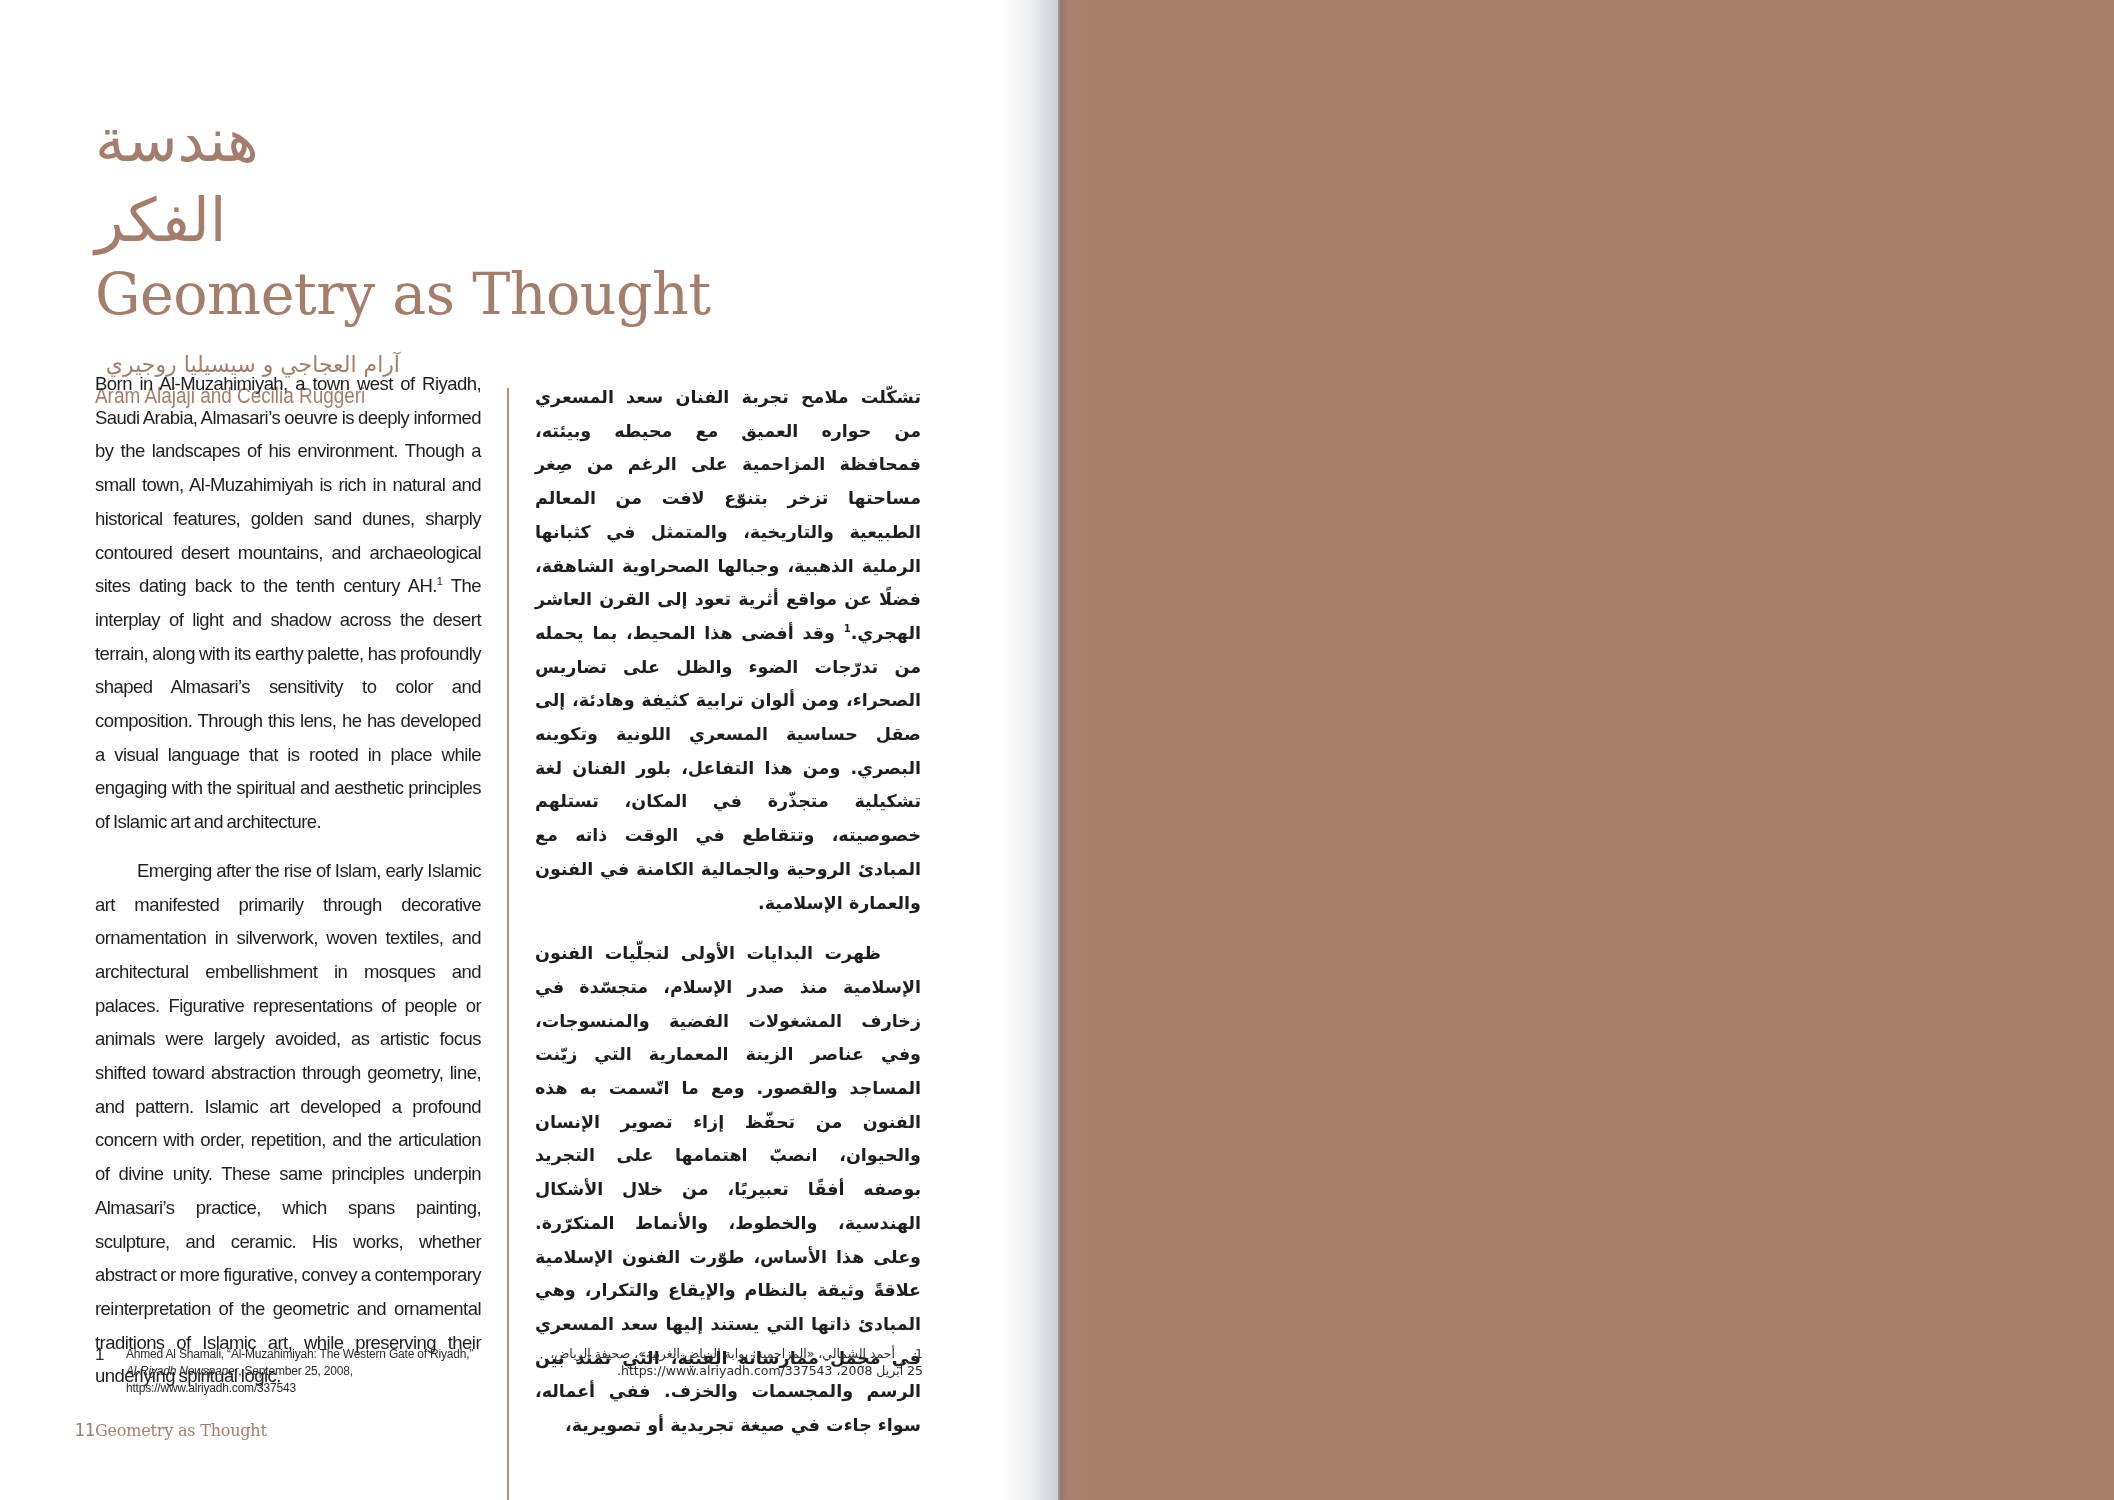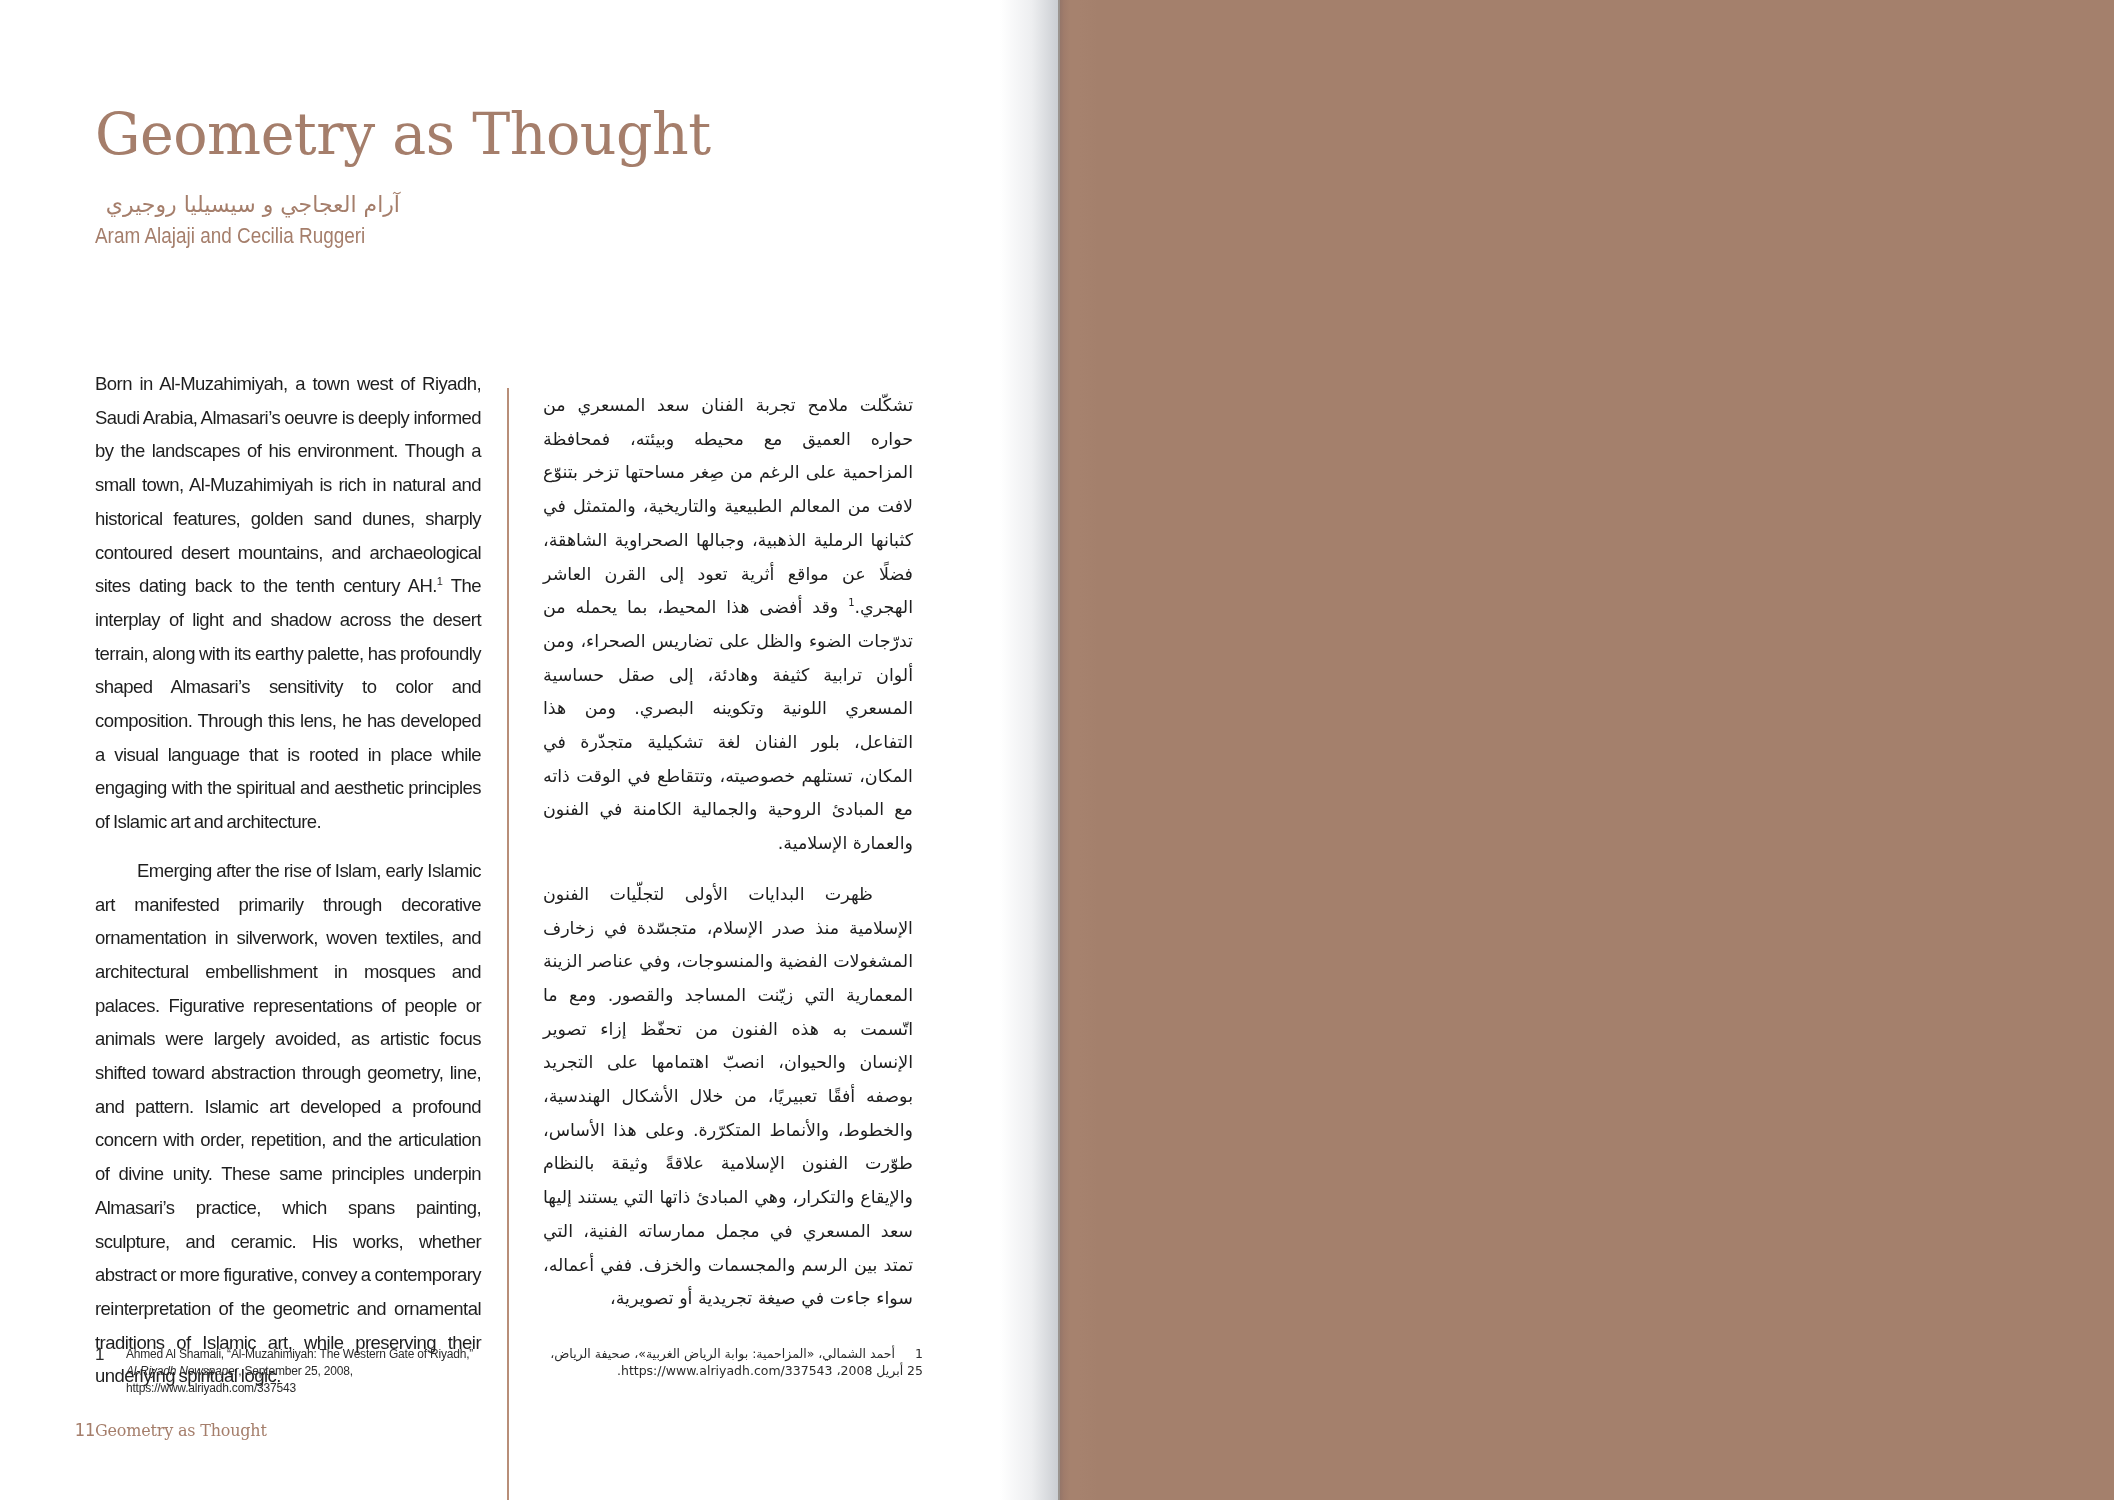--- a/index.html
+++ b/index.html
@@ -59,21 +59,21 @@
   .divider {
     position: absolute; left: 507px; top: 388px; width: 2px; height: 1112px;
     background: #b88e78;
   }
 
   .col-ar {
     position: absolute; left: 535px; top: 381px; width: 386px;
     direction: rtl; color: #1e1e1e;
     font-family: "DejaVu Sans", sans-serif; font-size: 17.5px; line-height: 33.7px;
   }
-  .col-ar p { margin: 8px; text-align: justify; }
+  .col-ar p { margin: 0; text-align: justify; font-weight: bold; }
   .col-ar p.indent { text-indent: 40px; margin-top: 17px; }
   .col-ar sup { font-size: 10px; line-height: 0; }
 
   .footnote-en {
     position: absolute; left: 95px; top: 1346px; width: 400px; color: #2a2a2a;
     font-size: 12px; line-height: 17px; display: flex;
   }
   .footnote-en .fn-num { width: 31px; font-size: 17px; line-height: 18px; flex: none; }
   .footnote-en .fn-text { letter-spacing: -0.2px; }
   .footnote-en em { font-style: italic; }
@@ -91,20 +91,21 @@
   .folio-num { font-family: "DejaVu Sans Mono", monospace; font-size: 17px; width: 47px; }
   .folio-title { font-family: "DejaVu Serif", serif; font-size: 16px; letter-spacing: -0.2px; }
 </style>
 </head>
 <body>
 
 <div class="spread">
   <div class="page-left">
 
     <div class="title-block">
+      <h1 class="title-ar"><span>هندسة الفكر</span></h1>
       <h1 class="title-en">Geometry as Thought</h1>
       <div class="authors-ar">آرام العجاجي و سيسيليا روجيري</div>
       <div class="authors-en">Aram Alajaji and Cecilia Ruggeri</div>
     </div>
 
     <div class="col-en">
       <p><span>Born in Al-Muzahimiyah, a town west of Riyadh, Saudi Arabia, Almasari’s oeuvre is deeply informed by the landscapes of his environment. Though a small town, Al-Muzahimiyah is rich in natural and historical features, golden sand dunes, sharply contoured desert mountains, and archaeological sites dating back to the tenth century AH.</span><sup>1</sup><span> The interplay of light and shadow across the desert terrain, along with its earthy palette, has profoundly shaped Almasari’s sensitivity to color and composition. Through this lens, he has developed a visual language that is rooted in place while engaging with the spiritual and aesthetic principles of Islamic art and architecture.</span></p>
       <p class="indent">Emerging after the rise of Islam, early Islamic art manifested primarily through decorative ornamentation in silverwork, woven textiles, and architectural embellishment in mosques and palaces. Figurative representations of people or animals were largely avoided, as artistic focus shifted toward abstraction through geometry, line, and pattern. Islamic art developed a profound concern with order, repetition, and the articulation of divine unity. These same principles underpin Almasari’s practice, which spans painting, sculpture, and ceramic. His works, whether abstract or more figurative, convey a contemporary reinterpretation of the geometric and ornamental traditions of Islamic art, while preserving their underlying spiritual logic.</p>
     </div>
 

